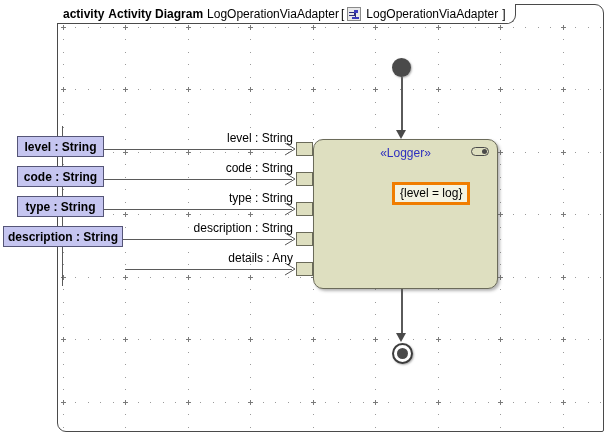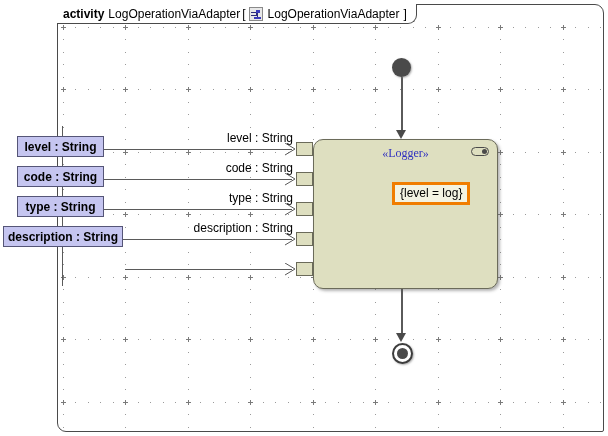--- a/index.html
+++ b/index.html
@@ -142,21 +142,20 @@
     box-shadow: 2px 2px 3px rgba(90,90,90,0.45);
     z-index: 3;
   }
   .stereo {
     position: absolute;
     left: 0; top: 6px;
     width: 100%;
     text-align: center;
     font-size: 12px;
     color: #2f2fbf;
-    font-family: Liberation Serif, serif;
   }
   .action-name {
     position: absolute;
     left: 0; top: 24px;
     width: 100%;
     text-align: center;
     font-size: 12px;
     font-weight: bold;
     color: #000000;
   }
@@ -907,20 +906,21 @@
       <div class="gd" style="left: 317px; top: 403px;"></div>
       <div class="gd" style="left: 380px; top: 403px;"></div>
       <div class="gd" style="left: 442px; top: 403px;"></div>
       <div class="gd" style="left: 505px; top: 403px;"></div>
     </div>
 
   <div class="frame"></div>
 
   <div class="frame-title">
     <span class="kw">activity</span>
+    <span class="kw" style="margin-left:4px;">Activity Diagram</span>
     <span class="nm">LogOperationViaAdapter</span>
     <span class="brk">[</span>
     <span class="mini-icon">
       <i class="h1"></i>
         <i class="h2"></i>
         <i class="v1"></i>
         <i class="box"></i>
         <i class="stem"></i>
         <i class="base"></i>
     </span>
@@ -964,20 +964,21 @@
       <div class="edge-line" style="left: 123px; top: 239px; width: 169px;"></div>
       <svg width="12" height="14" class="arrow-open" style="left: 284px; top: 233px;">
         <path d="M1,0 L11,6 L1,12" fill="none" stroke="#5a5a5a" stroke-width="1"></path>
       </svg>
       <div class="edge-label" style="left: 120px; width: 173px; top: 221px;">description : String</div>
       <div class="pin" style="left: 296px; top: 232px;"></div>
       <div class="edge-line" style="left: 125px; top: 269px; width: 167px;"></div>
       <svg width="12" height="14" class="arrow-open" style="left: 284px; top: 263px;">
         <path d="M1,0 L11,6 L1,12" fill="none" stroke="#5a5a5a" stroke-width="1"></path>
       </svg>
+      <div class="edge-label" style="left: 120px; width: 173px; top: 251px;">details : Any</div>
       <div class="pin" style="left: 296px; top: 262px;"></div>
     </div>
 
   <div class="layer" id="params">
       <div class="param" style="left: 17px; top: 136px; width: 87px; height: 21px;">
         <span>level : String</span>
       </div>
       <div class="param" style="left: 17px; top: 166px; width: 87px; height: 21px;">
         <span>code : String</span>
       </div>

